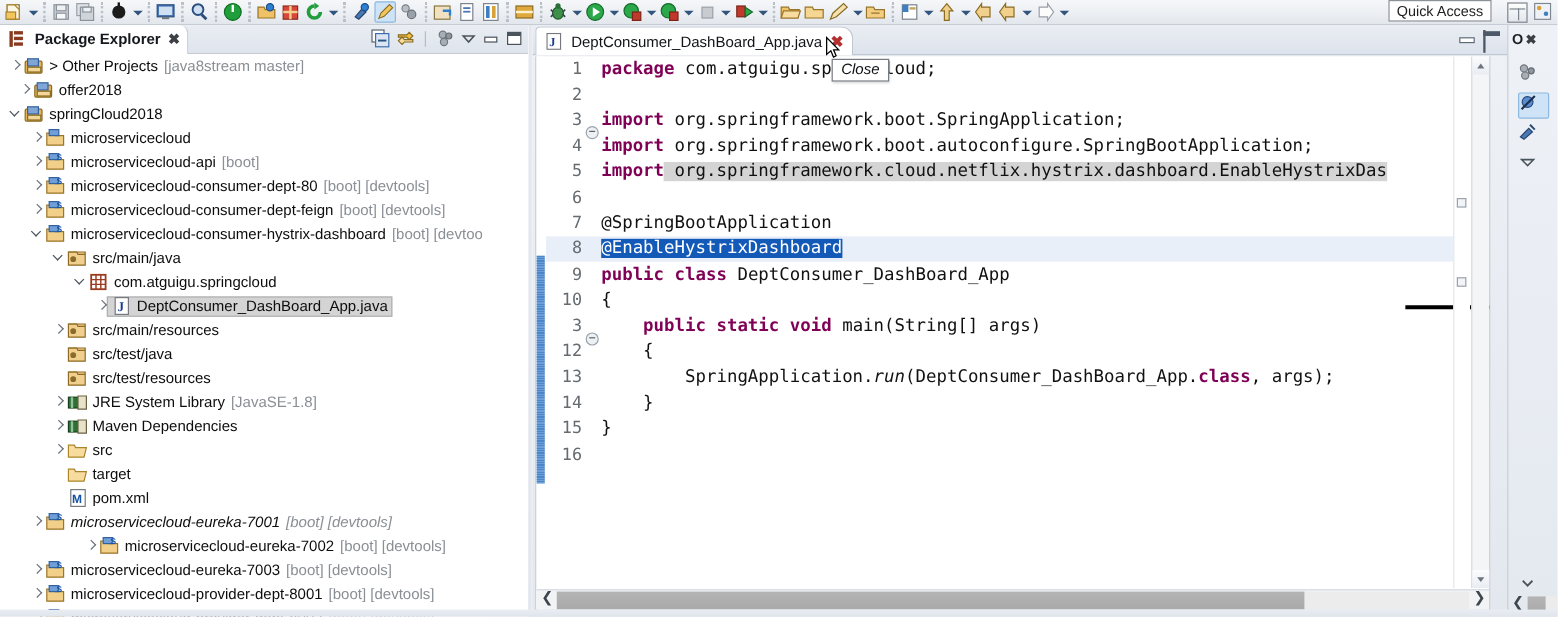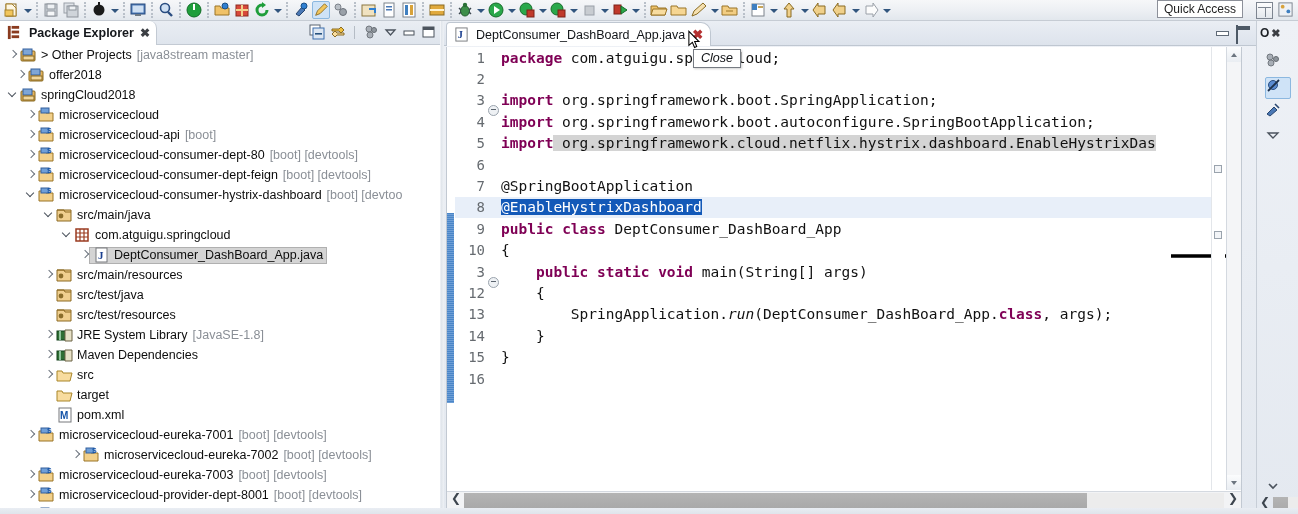--- a/index.html
+++ b/index.html
@@ -805,21 +805,21 @@
         <div class="node" style="padding-left: 40px;">
           <span class="tw"></span>
           <span class="lblwrap">
             <span class="ico"><svg width="17" height="16" viewBox="0 0 17 16">
                 <rect x="3" y="1" width="12" height="14" fill="#ffffff" stroke="#76797d"></rect>
                 <text x="4" y="12" font-size="10" font-weight="bold" fill="#1453a8" font-family="Liberation Sans, sans-serif">M</text>
               </svg></span>
             <span class="lbl">pom.xml</span>
           </span>
         </div>
-        <div class="node" style="padding-left: 22px;">
+        <div class="node" style="padding-left: 22px; font-style: italic;">
           <span class="tw closed"></span>
           <span class="lblwrap">
             <span class="ico"><svg width="17" height="16" viewBox="0 0 17 16">
                 <path d="M1 4 L7 4 L8 6 L15 6 L15 14 L1 14 Z" fill="#f2d08a" stroke="#9a7427"></path>
                 <rect x="3" y="1" width="8" height="5" fill="#6f9fd8" stroke="#35619e"></rect>
                 <text x="9" y="6" font-size="7" font-weight="bold" fill="#1453a8" font-family="Liberation Sans, sans-serif">S</text>
               </svg></span>
             <span class="lbl">microservicecloud-eureka-7001</span>
             <span class="sub">[boot] [devtools]</span>
           </span>

